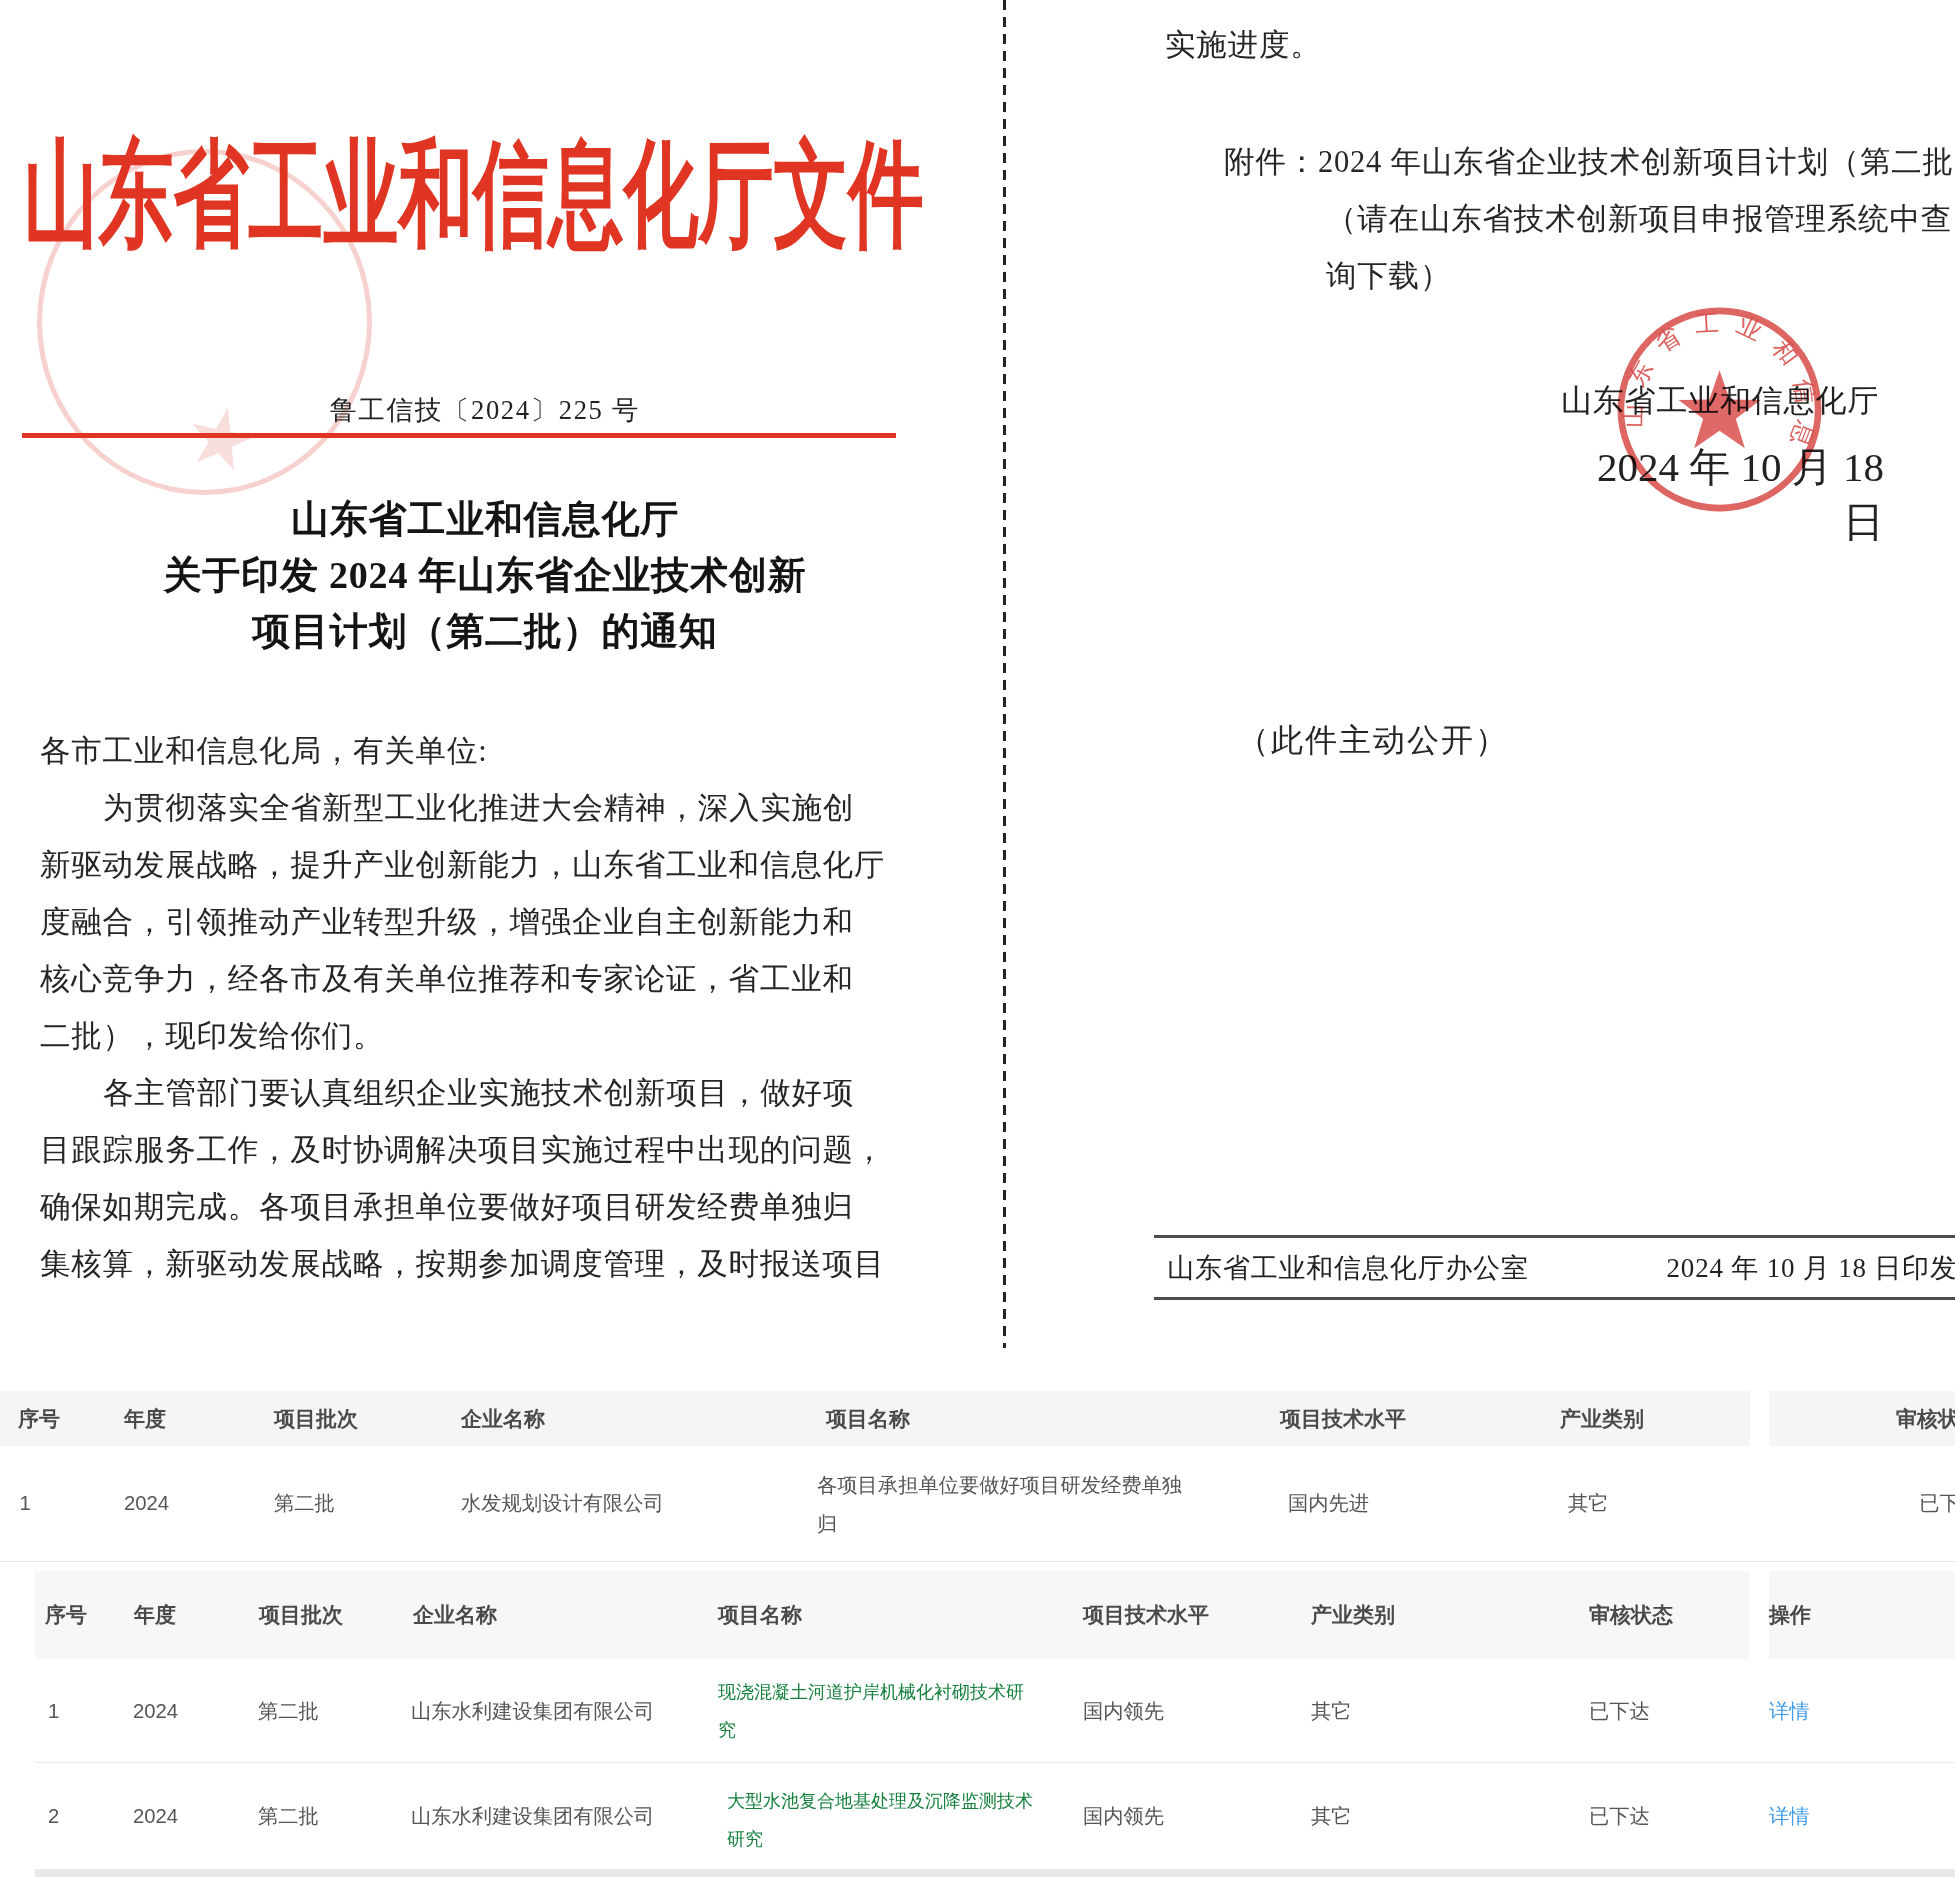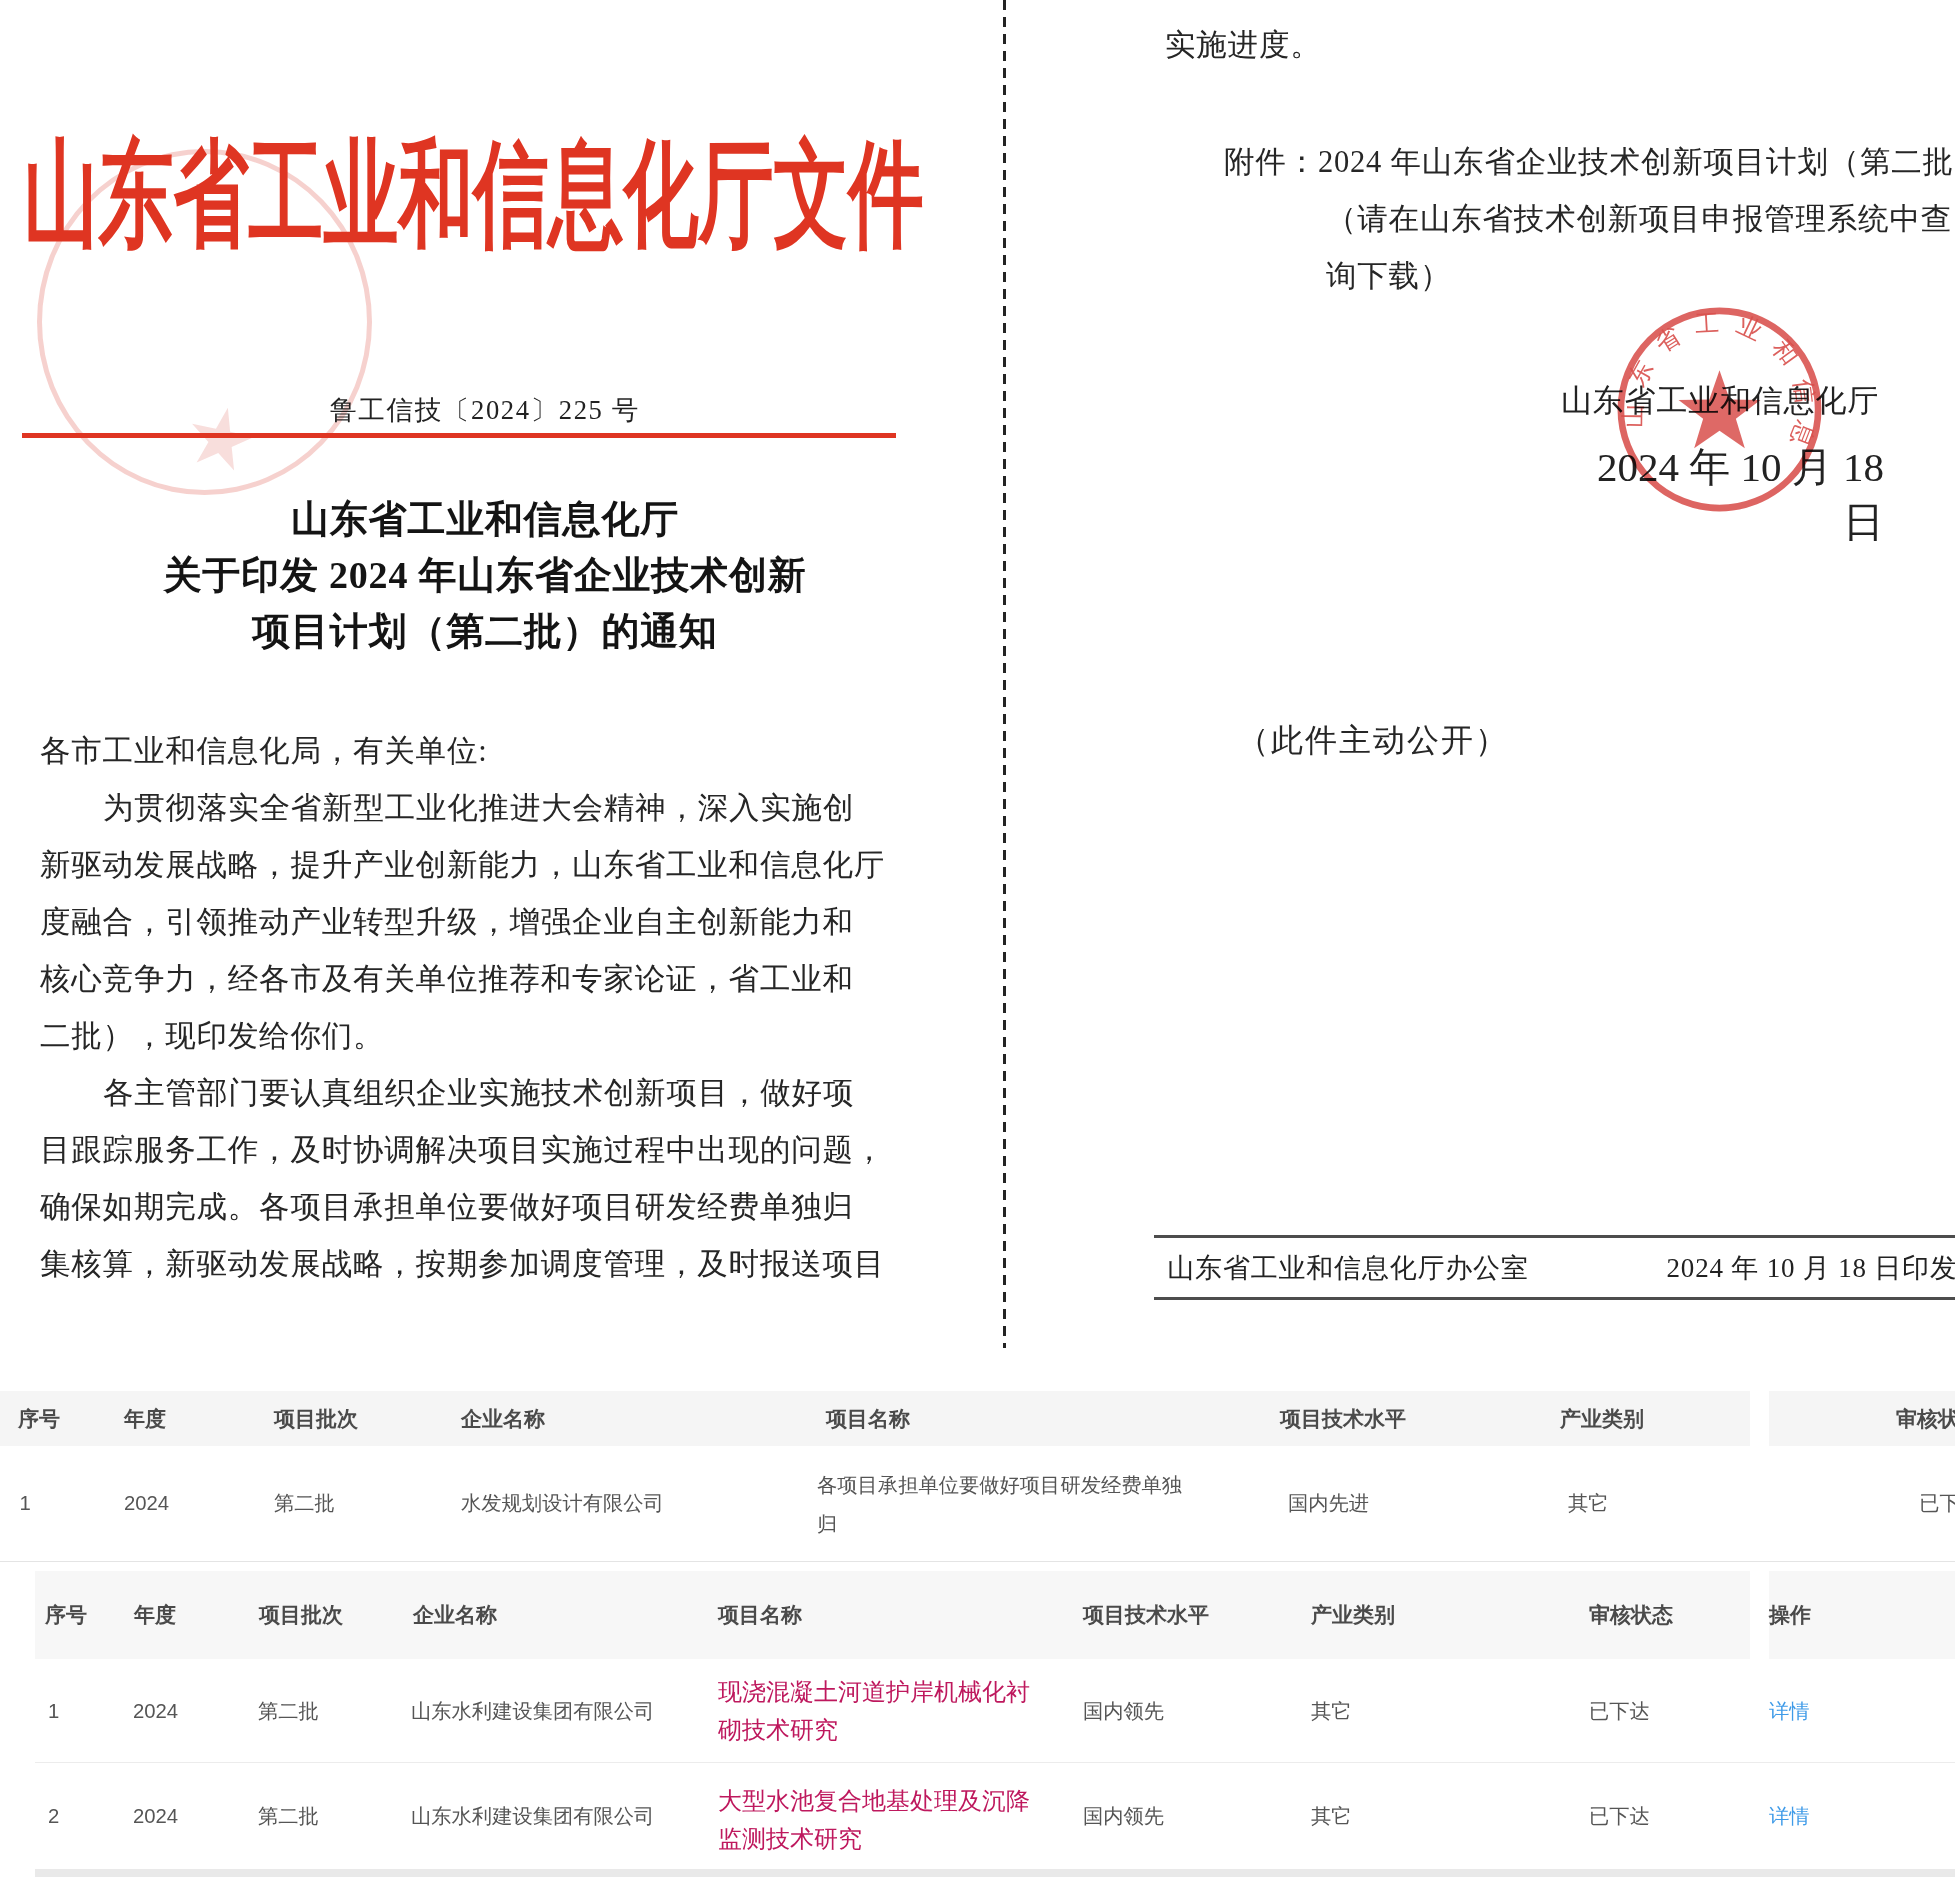--- a/index.html
+++ b/index.html
@@ -58,22 +58,22 @@
   .t1r{position:absolute;top:1446px;height:115px;line-height:115px;font-size:20.3px;color:#555;white-space:nowrap;}
   .t1-project{position:absolute;left:817px;top:1466px;width:383px;font-size:20.3px;line-height:39px;color:#555;}
 
   .t2-head{position:absolute;left:35px;top:1571px;width:1959px;height:88px;background:#f7f7f7;}
   .s2{left:1750px;top:1571px;width:19px;height:88px;}
   .t2h{position:absolute;top:1571px;height:88px;line-height:88px;font-size:21px;font-weight:600;
         color:#4a4a4a;white-space:nowrap;}
   .t2r1{position:absolute;top:1660px;height:102px;line-height:102px;font-size:20.3px;color:#555;white-space:nowrap;}
   .t2-div{position:absolute;left:35px;top:1762px;width:1959px;height:1.2px;background:#ececec;}
   .t2r2{position:absolute;top:1763px;height:106px;line-height:106px;font-size:20.3px;color:#555;white-space:nowrap;}
-  .t2-project{position:absolute;left:718px;width:313px;font-size:24px;line-height:38px;color:#be185d;}
-  .p1{top:1673px;} .p2{top:1782px;}
+  .t2-project{position:absolute;left:718px;width:313px;font-size:18px;line-height:38px;color:#15803d;}
+  .p1{top:1673px;} .p2{top:1782px;margin-left:9px;}
   .link{color:#3f9be8;cursor:pointer;}
   .t2-bottom{position:absolute;left:35px;top:1869px;width:1959px;height:8.6px;background:#e9e9e9;}
 
   
   .c1-seq{left:18px;}  .c1-year{left:124px;} .c1-batch{left:274px;} .c1-comp{left:461px;}
   .c1-proj{left:826px;} .c1-tech{left:1280px;} .c1-ind{left:1560px;}
   .c1-status{right:14px;text-align:right;}
   .r1-tech{left:1288px;} .r1-ind{left:1568px;} .r1-seq{left:19.6px;}
 
   

